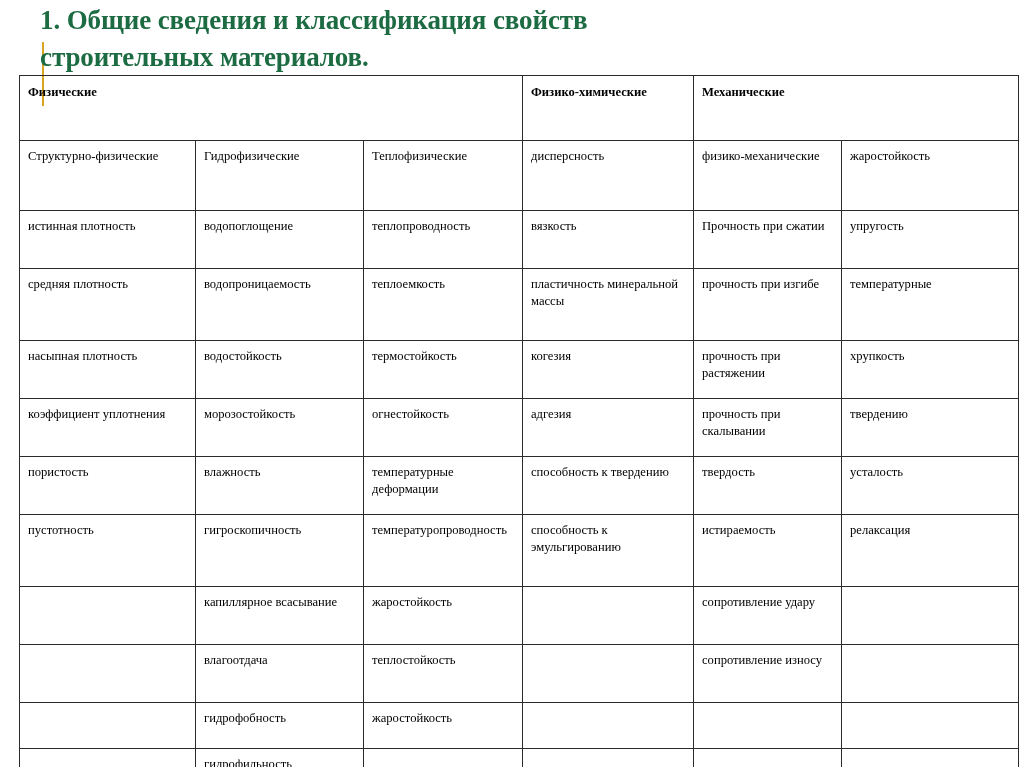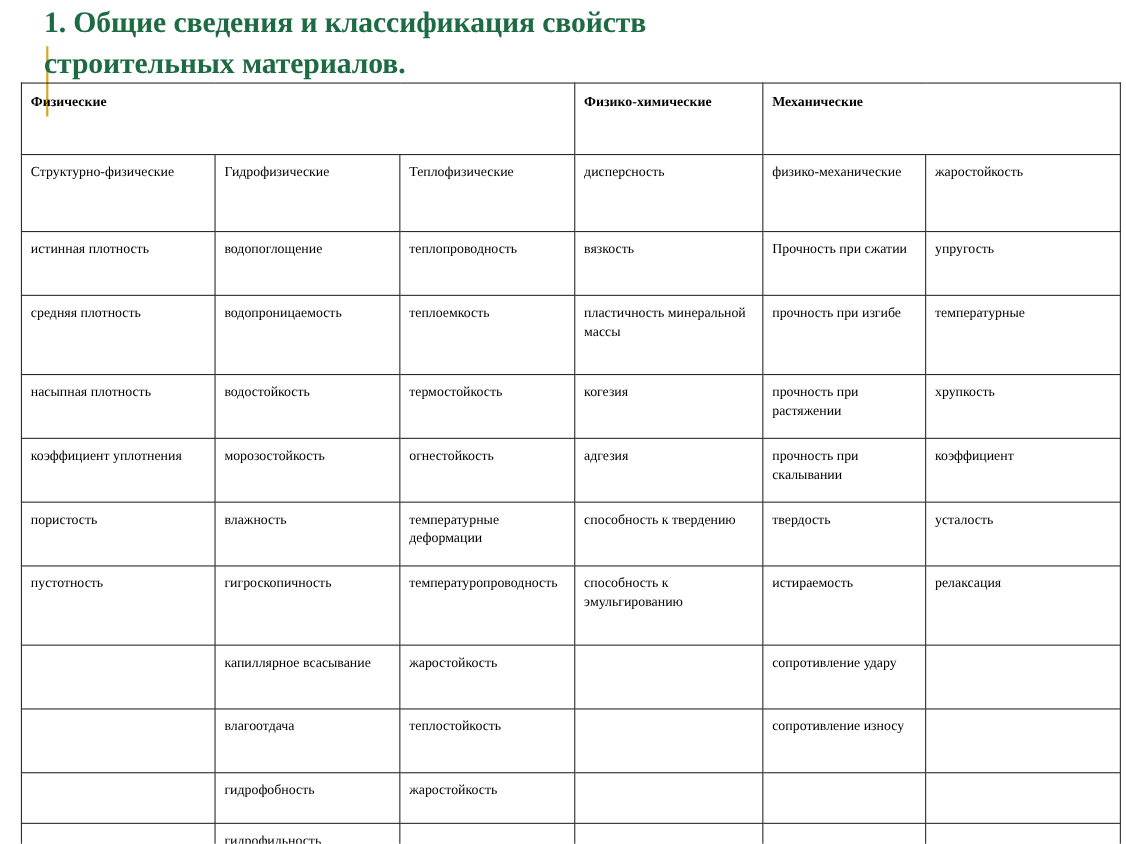--- a/index.html
+++ b/index.html
@@ -223,21 +223,21 @@
       <td>
           <span class="cell-text">огнестойкость</span>
         </td>
       <td>
           <span class="cell-text">адгезия</span>
         </td>
       <td class="indent-wrap">
           <span class="cell-text">прочность при скалывании</span>
         </td>
       <td>
-          <span class="cell-text">коэффициент</span>
+          <span class="cell-text">твердению</span>
         </td>
     </tr>
 
     <tr class="body-row">
       <td>
           <span class="cell-text">пористость</span>
         </td>
       <td>
           <span class="cell-text">влажность</span>
         </td>

